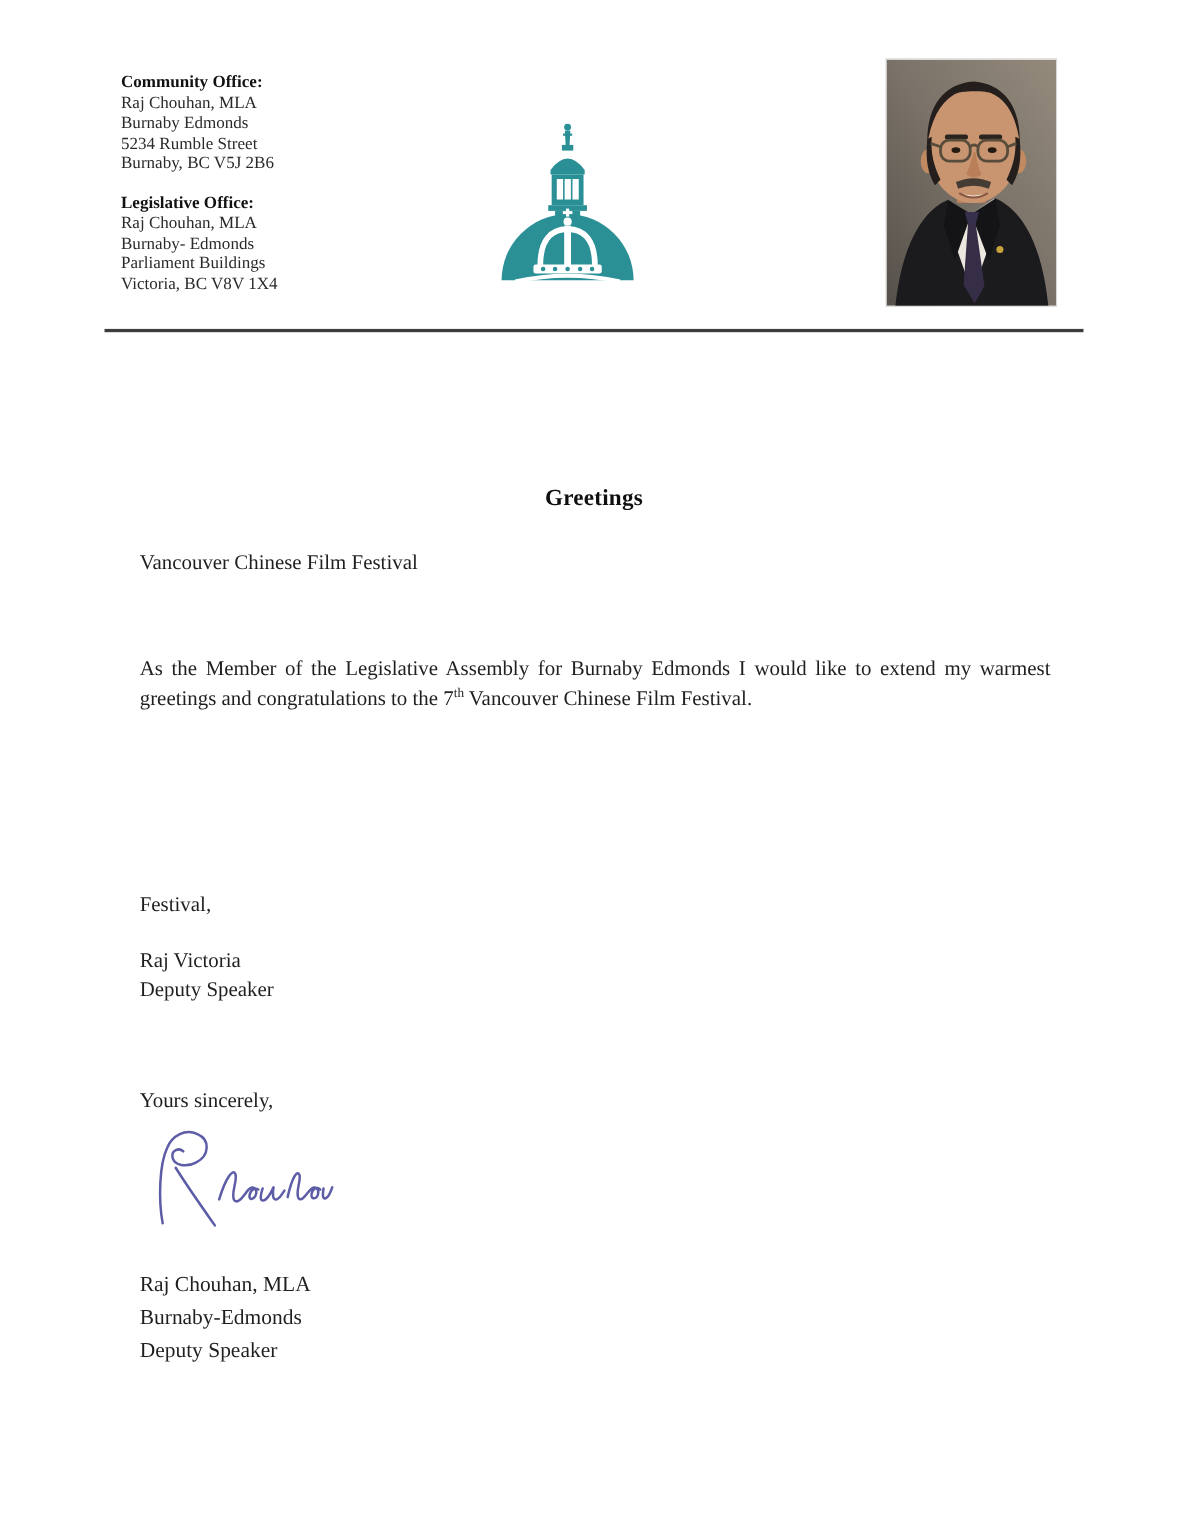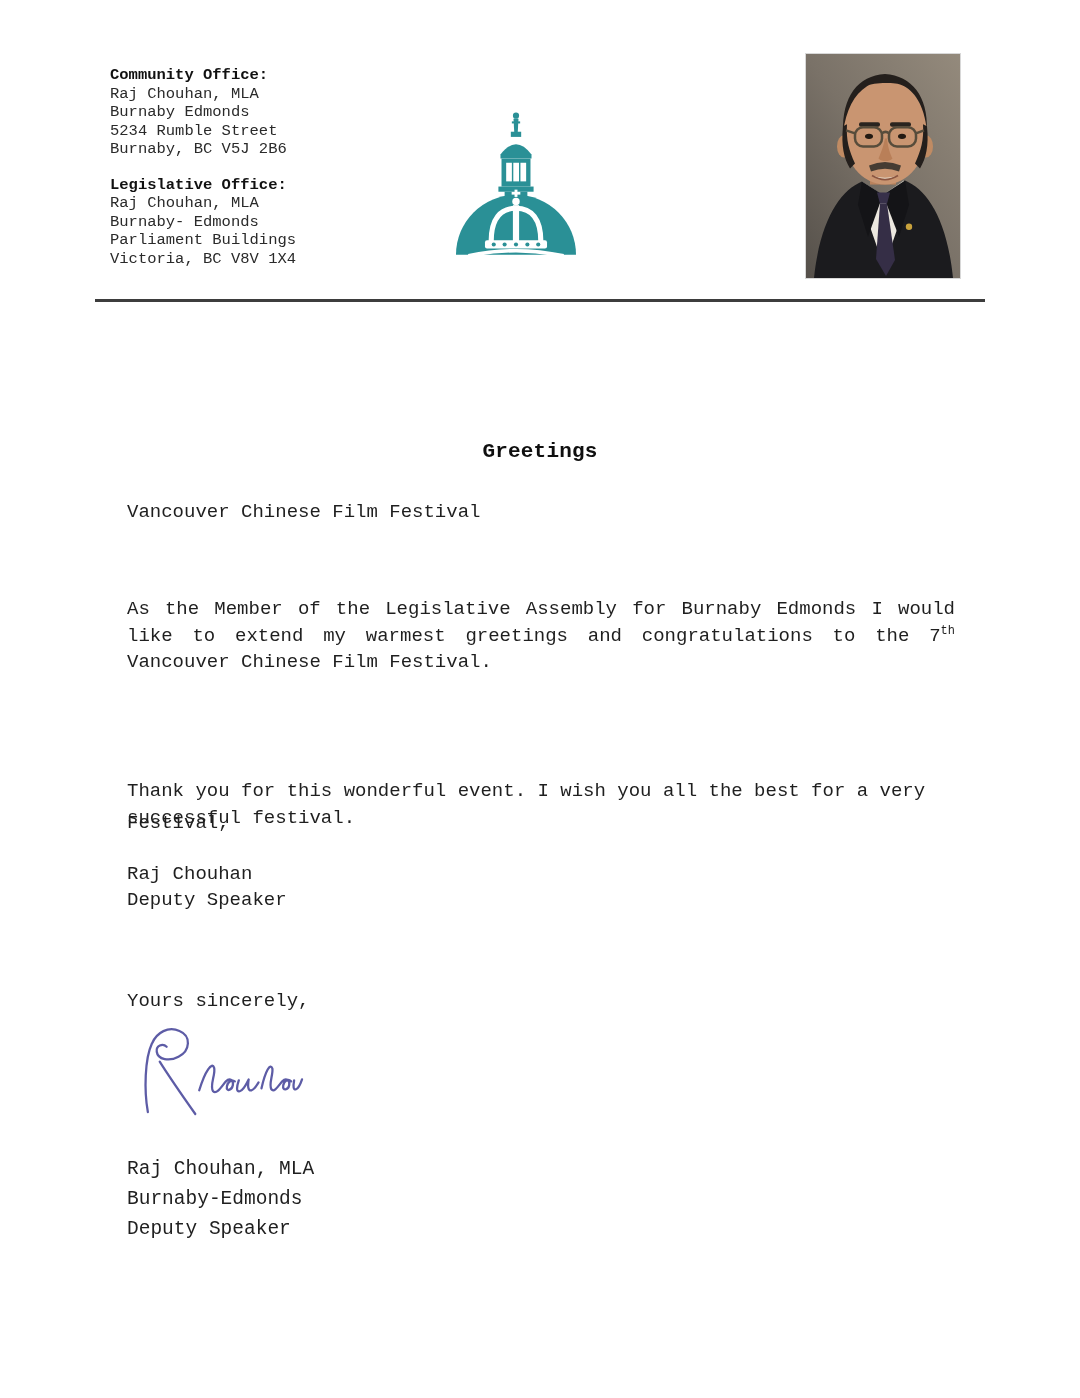--- a/index.html
+++ b/index.html
@@ -1,18 +1,18 @@
 <!DOCTYPE html>
 <html><head>
 <meta charset="utf-8">
 <style>
   html,body{margin:0;padding:0;background:#ffffff;}
   .page{
     position:relative;width:1080px;height:1398px;background:#ffffff;
-    font-family:Liberation Mono, monospace;color:#1d1d1d;overflow:hidden;
+    font-family:Liberation Serif, serif;color:#1d1d1d;overflow:hidden;
   }
   
   .addr{position:absolute;left:110px;top:66px;font-size:15.5px;line-height:18.5px;color:#2a2a2a;}
   .addr .office-block{margin-bottom:17px;}
   .addr .office-title{font-weight:bold;color:#111;}
   .logo{position:absolute;left:452px;top:110px;width:128px;height:150px;}
   .portrait{position:absolute;left:806px;top:54px;width:154px;height:224px;box-shadow:0 0 0 1px #d8d8d8;}
   .rule{position:absolute;left:95px;top:299px;width:890px;height:2.5px;background:#3d3d3d;}
   
   .title{position:absolute;left:0;top:440px;width:100%;text-align:center;
@@ -132,26 +132,25 @@
 
   <div class="title">Greetings</div>
 
   <div class="blk recipient">
     <div>Vancouver Chinese Film Festival</div>
   </div>
 
   <p class="blk para p1"><span>As the Member of the Legislative Assembly for Burnaby Edmonds I would like to extend my warmest greetings and congratulations to the 7</span><sup>th</sup><span> Vancouver Chinese Film Festival.</span></p>
 
 
-  <p class="blk para p3">Thank you for this wonderful event. I wish you all the best for a very successful festival.</p>
 
   <div class="blk closing1">Festival,</div>
 
   <div class="blk signer">
-    <div>Raj Chouhan</div>
+    <div>Raj Victoria</div>
     <div>Deputy Speaker</div>
   </div>
 
   <div class="blk closing2">Yours sincerely,</div>
 
   <svg class="sig" viewBox="0 0 170 95">
     <g stroke="#5D5CA6" stroke-width="2.3" fill="none" stroke-linecap="round" stroke-linejoin="round">
       <path d="M12,88 C8,66 9,34 16,19 C21,7 33,1 44,6 C56,11 55,26 43,32 C34,37 22,35 21,27 C20,21 27,18 31,22"></path>
       <path d="M24,37 C34,53 48,73 60,90"></path>
       <path d="M64,66 C70,46 77,37 79,43 C81,49 74,62 78,67 C82,71 88,60 91,57 C95,53 99,56 98,61 C97,66 91,68 92,62 C93,57 97,55 100,57"></path>

